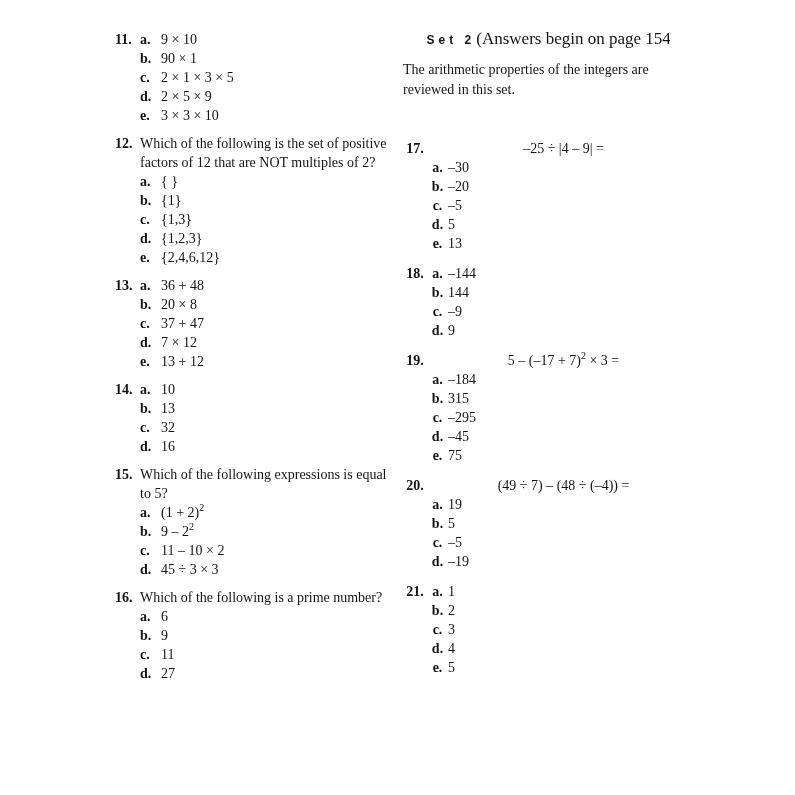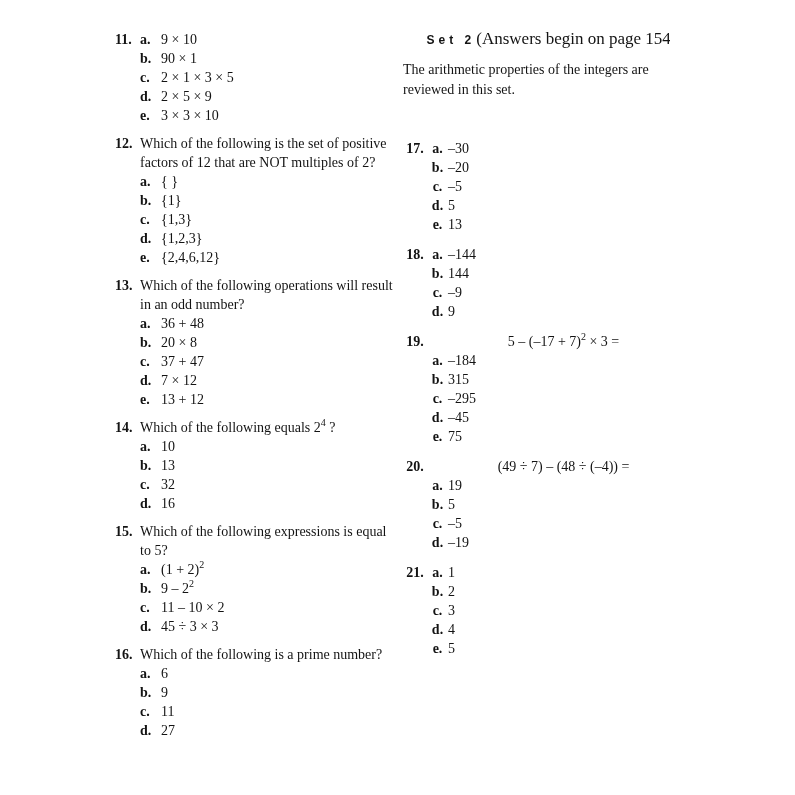--- a/index.html
+++ b/index.html
@@ -149,21 +149,20 @@
     <span class="letter">e.</span>
     <span class="val">{2,4,6,12}</span>
   </div>
 </div>
     </div>
   </div>
 
   <div class="question">
     <span class="qnum">13.</span>
     <div class="qbody">
-      <div class="qtext">Which of the following operations will result in an odd number?</div>
       <div class="options">
   <div class="option">
     <span class="letter">a.</span>
     <span class="val">36 + 48</span>
   </div>
 
   <div class="option">
     <span class="letter">b.</span>
     <span class="val">20 × 8</span>
   </div>
@@ -182,21 +181,20 @@
     <span class="letter">e.</span>
     <span class="val">13 + 12</span>
   </div>
 </div>
     </div>
   </div>
 
   <div class="question">
     <span class="qnum">14.</span>
     <div class="qbody">
-      <div class="qtext">Which of the following equals 2<sup>4</sup> ?</div>
       <div class="options">
   <div class="option">
     <span class="letter">a.</span>
     <span class="val">10</span>
   </div>
 
   <div class="option">
     <span class="letter">b.</span>
     <span class="val">13</span>
   </div>
@@ -274,20 +272,21 @@
 
   <div class="col-right">
     <div class="set-header">
       <span class="set-title">Set 2</span><span class="answers-note">(Answers begin on page 154)</span>
     </div>
     <div class="intro">The arithmetic properties of the integers are reviewed in this set.</div>
     <div id="right-questions">
   <div class="question">
     <span class="qnum">17.</span>
     <div class="qbody">
+      <div class="qtext">–25 ÷ |4 – 9| =</div>
       <div class="options">
   <div class="option">
     <span class="letter">a.</span>
     <span class="val">–30</span>
   </div>
 
   <div class="option">
     <span class="letter">b.</span>
     <span class="val">–20</span>
   </div>

